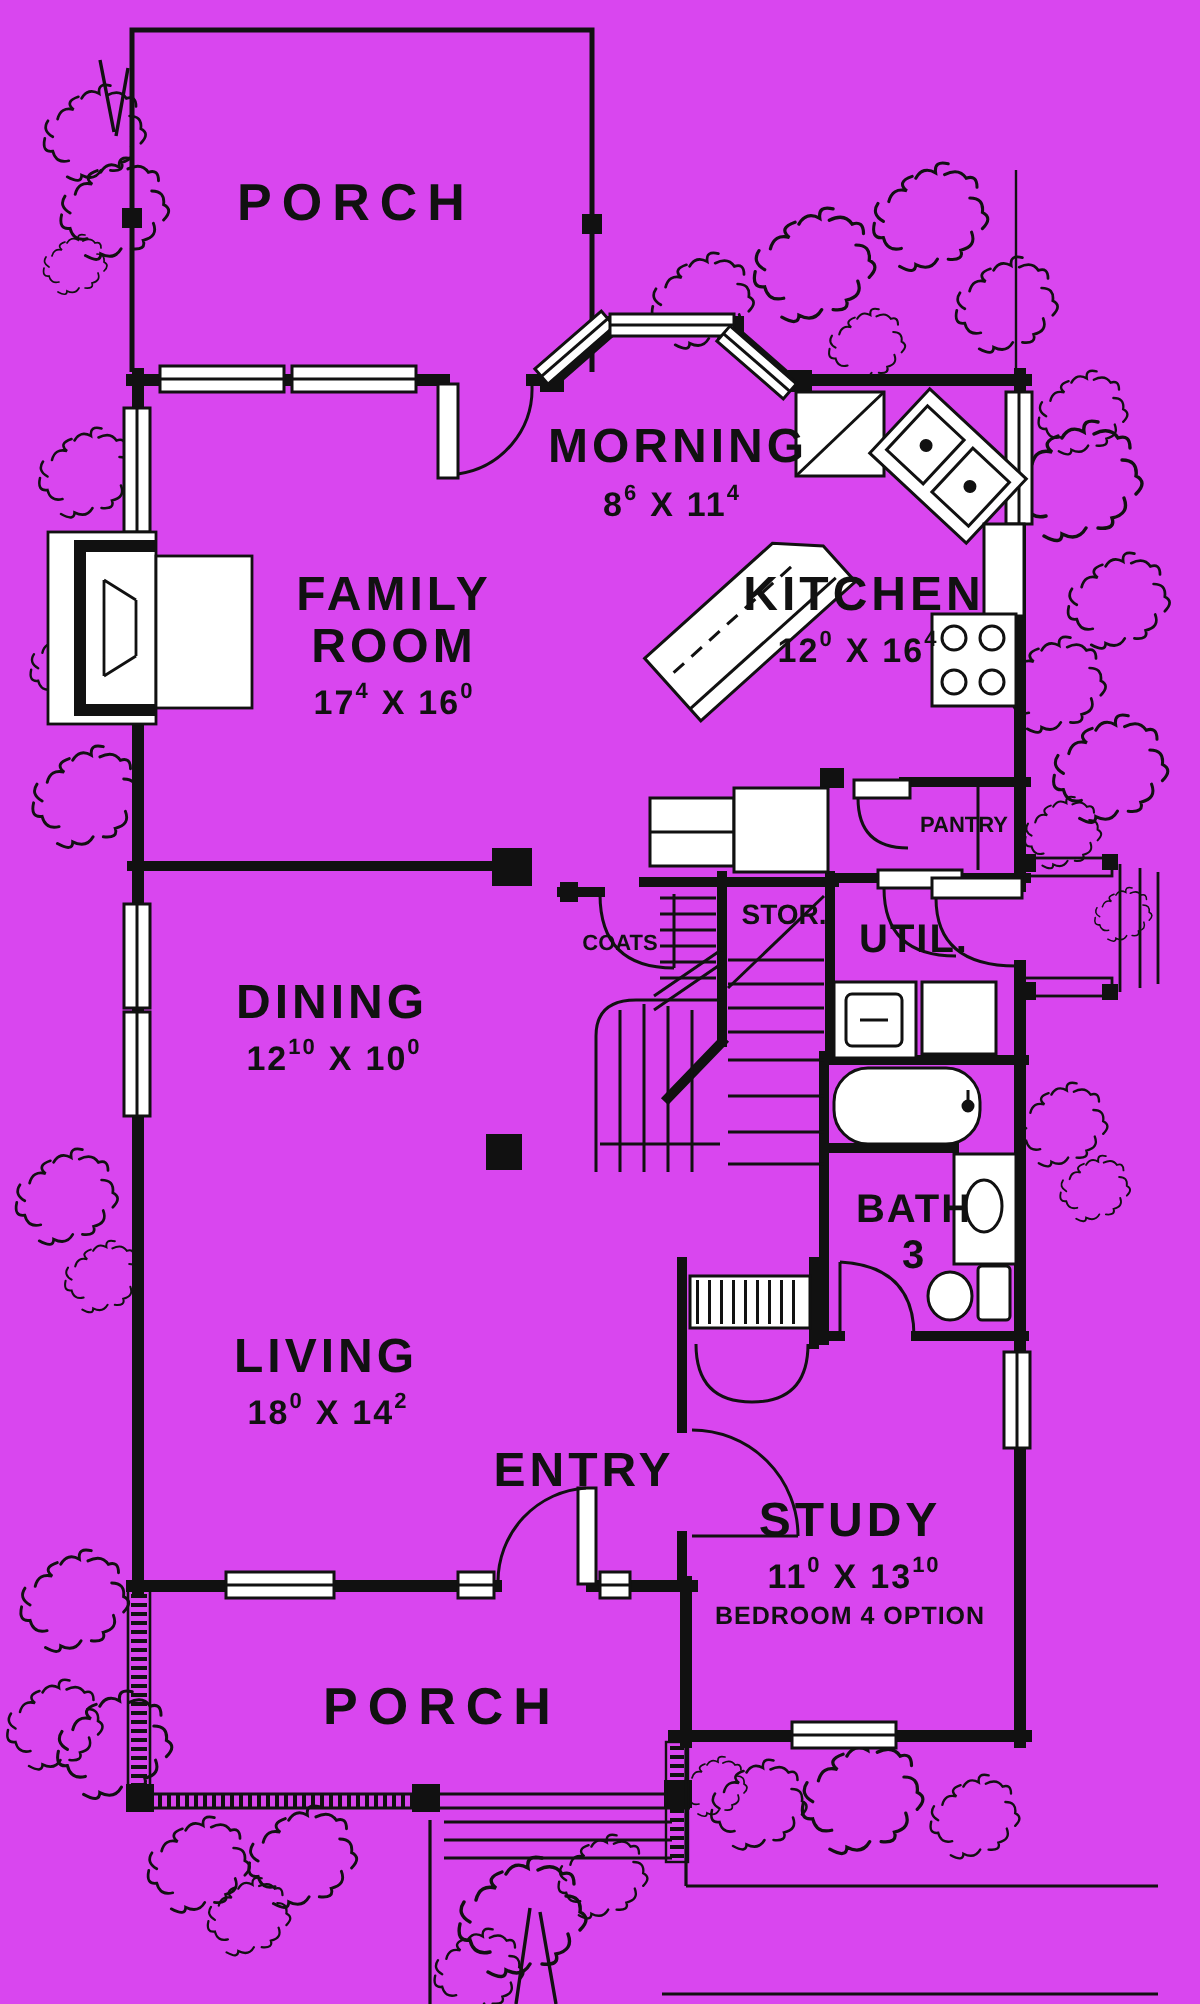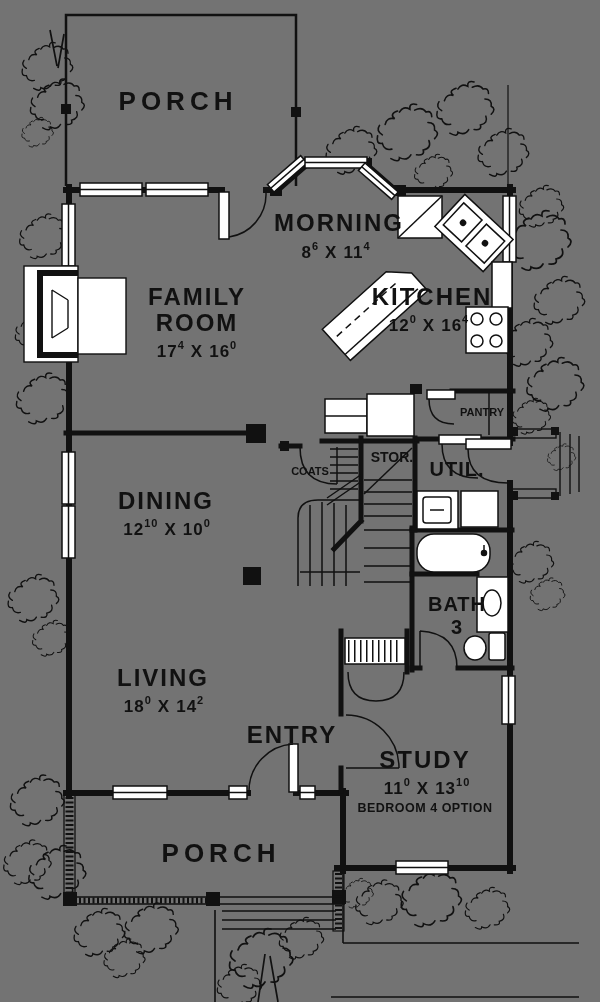--- a/index.html
+++ b/index.html
@@ -1,16 +1,16 @@
 <!DOCTYPE html>
 <html><head>
 <meta charset="utf-8">
 <style>
   html,body{margin:0;padding:0;background:#ffffff;}
-  #plan-wrap{position:relative;width:600px;height:1002px;background:#737373;overflow:hidden;}
+  #plan-wrap{position:relative;width:600px;height:1002px;background:#d946ef;overflow:hidden;}
   svg{display:block;}
   text{font-family:"Liberation Sans","DejaVu Sans",sans-serif;fill:#111;}
   .room{font-size:24px;font-weight:bold;letter-spacing:2px;}
   .room-big{font-size:26px;font-weight:bold;letter-spacing:5px;}
   .dim{font-size:17px;font-weight:bold;letter-spacing:1px;}
   .sup{font-size:11px;font-weight:bold;}
   .tiny{font-size:11px;font-weight:bold;}
   .med{font-size:14px;font-weight:bold;}
   .util{font-size:20px;font-weight:bold;letter-spacing:1px;}
   .note{font-size:12.5px;font-weight:bold;letter-spacing:0.5px;}

